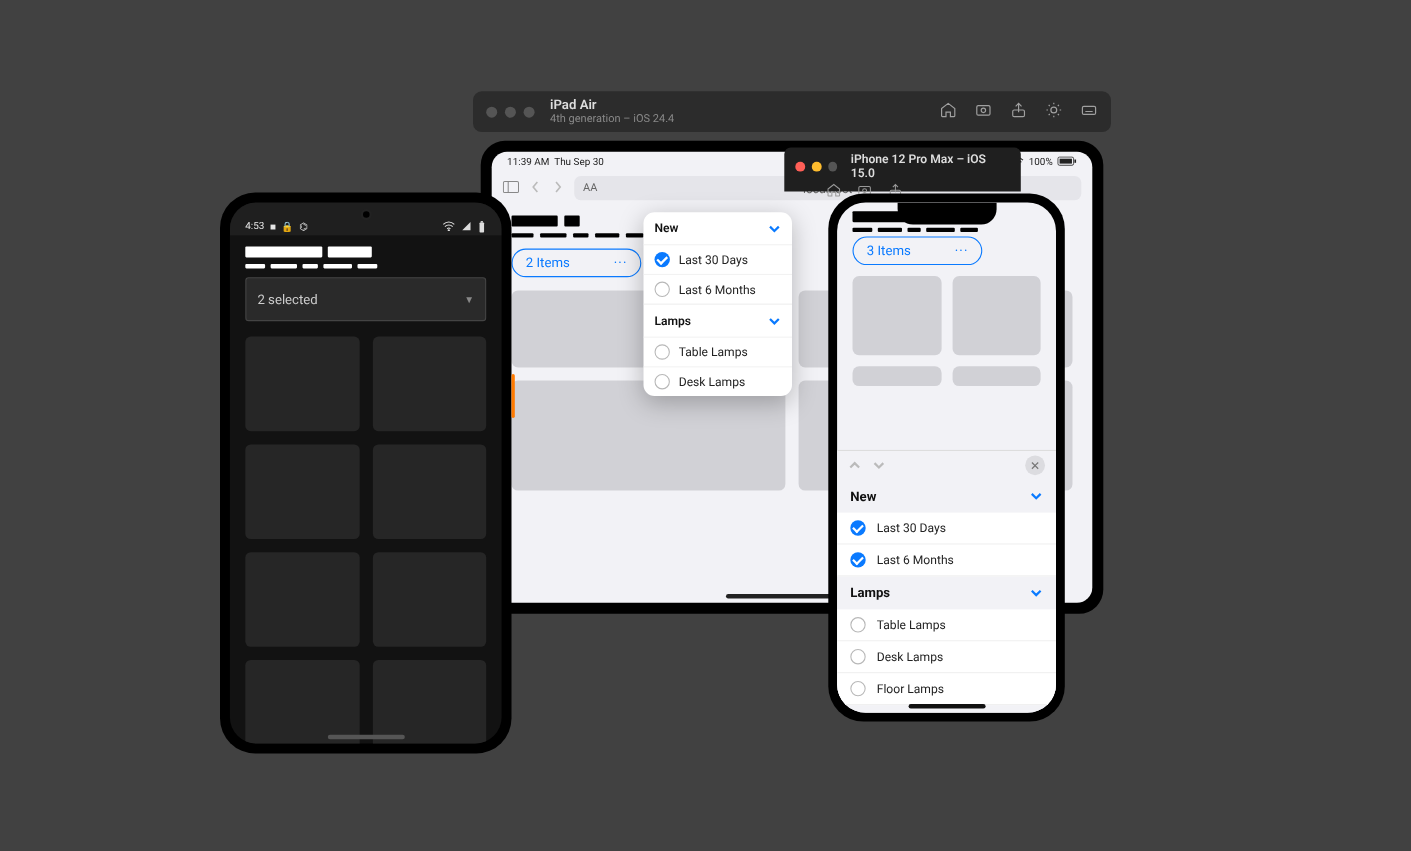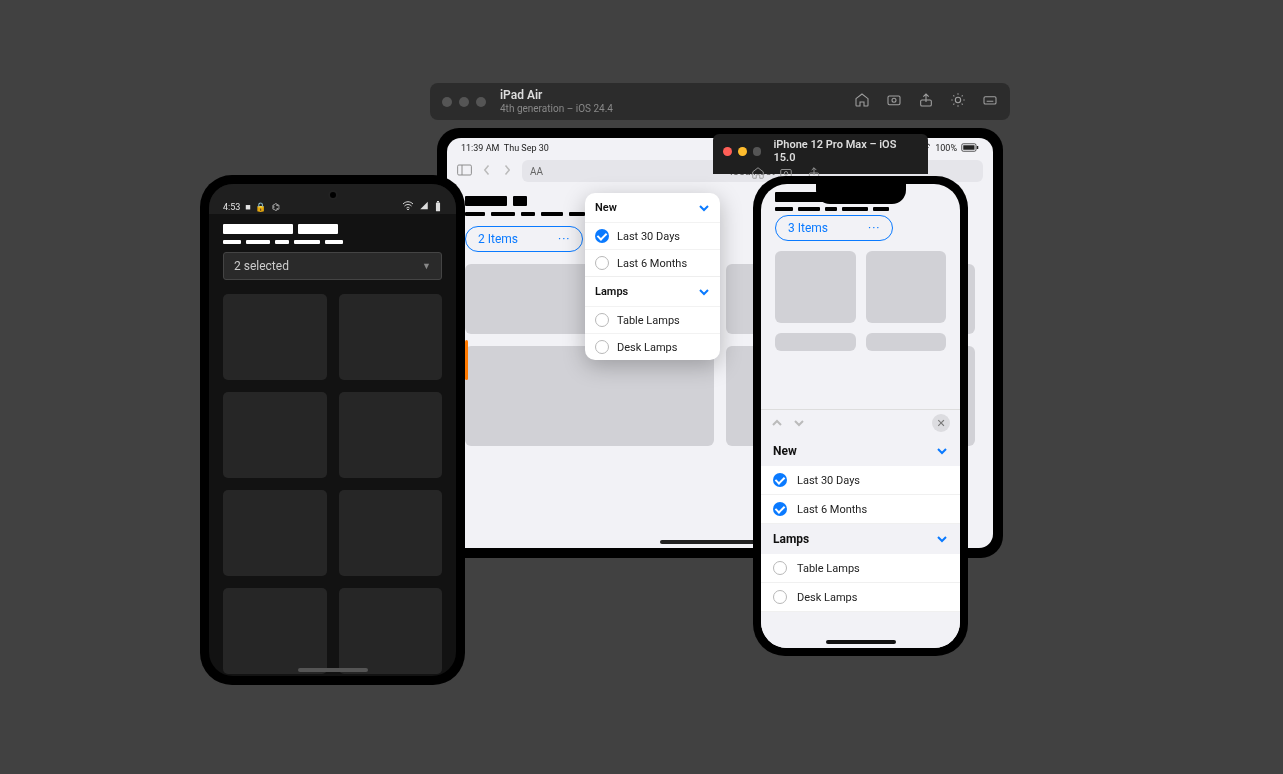--- a/index.html
+++ b/index.html
@@ -70,21 +70,21 @@
   .iph .home-ind{width:70px;background:#111;}
 
   
   .and{position:absolute;left:200px;top:175px;width:265px;height:510px;background:#000;border-radius:32px;padding:9px;}
   .and:before{content:"";position:absolute;right:-3px;top:165px;width:3px;height:40px;background:#ff7a00;border-radius:2px;}
   .and-screen{width:100%;height:100%;background:#121212;border-radius:24px;overflow:hidden;position:relative;color:#e5e5e5;}
   .and-cam{position:absolute;top:6px;left:50%;transform:translateX(-50%);width:10px;height:10px;background:#000;border:2px solid #222;border-radius:50%;}
   .and-status{height:30px;display:flex;align-items:flex-end;justify-content:space-between;padding:0 14px 2px;font-size:9px;background:#1f1f1f;}
   .and-status .l,.and-status .r{display:flex;gap:5px;align-items:flex-start;}
   .and-body{padding:10px 14px;}
-  .and-sel{margin-top:8px;height:28px;background:#2a2a2a;border:1px solid #444;border-radius:3px;display:flex;align-items:center;padding:0 10px;font-size:12px;color:#ccc;justify-content:space-between;}
+  .and-sel{margin-top:8px;height:40px;background:#2a2a2a;border:1px solid #444;border-radius:3px;display:flex;align-items:center;padding:0 10px;font-size:12px;color:#ccc;justify-content:space-between;}
   .and-grid{margin-top:14px;display:grid;grid-template-columns:1fr 1fr;gap:12px;}
   .and-grid div{height:86px;background:#262626;border-radius:5px;}
   .and .home-ind{width:70px;background:#555;}
 
   .blue{color:#0a7aff;} .grey{color:#999;}
 </style>
 </head>
 <body>
 
 <div class="ipad-chrome">
@@ -311,20 +311,24 @@
         </div>
       <div class="list">
         <div class="row">
             <span class="radio"></span>
             <span>Table Lamps</span>
           </div>
         <div class="row">
             <span class="radio"></span>
             <span>Desk Lamps</span>
           </div>
+        <div class="row">
+            <span class="radio"></span>
+            <span>Floor Lamps</span>
+          </div>
       </div>
       <div class="grp-h"></div>
 
     </div>
     <div class="home-ind"></div>
   </div>
 </div>
 
 <div class="and">
   <div class="and-screen">

